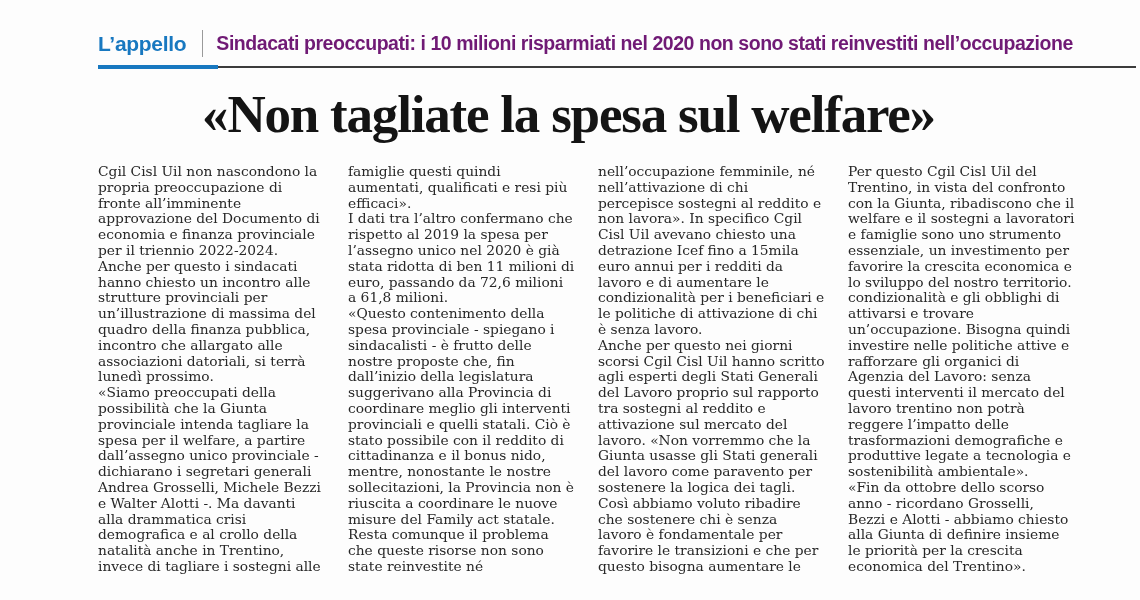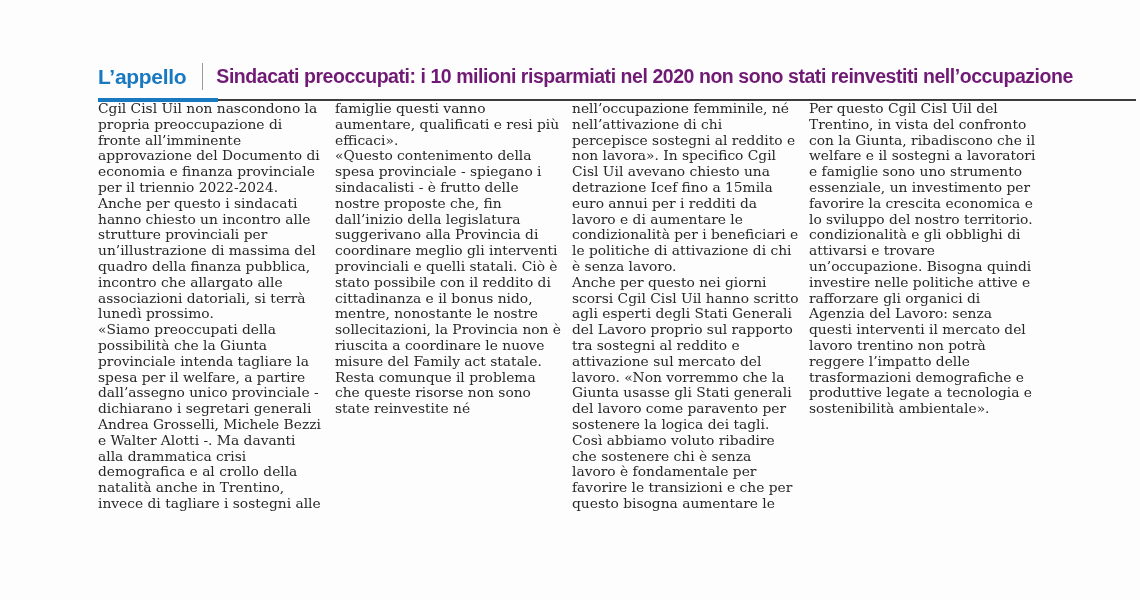--- a/index.html
+++ b/index.html
@@ -20,21 +20,20 @@
     position:relative;
   }
   
   .kicker-row{
     width:1038px;
     display:flex;
     align-items:center;
     padding-bottom:9px;
     border-bottom:2px solid var(--rule-dark);
     position:relative;
-    margin-top:33px;
   }
   .kicker-label{
     font-family:"Liberation Sans",sans-serif;
     font-weight:700;
     font-size:21px;
     letter-spacing:-0.3px;
     color:var(--blue);
     white-space:nowrap;
   }
   .kicker-accent{
@@ -65,21 +64,21 @@
     font-weight:700;
     font-size:53px;
     letter-spacing:-1.2px;
     color:#141414;
     margin:16px 0 20px 0;
     white-space:nowrap;
   }
   
   .columns{
     display:flex;
-    gap:10px;
+    gap:23px;
     width:941px;
   }
   .col{
     width:227px;
     flex:0 0 227px;
     font-family:"DejaVu Serif","Liberation Serif",serif;
     font-size:13.8px;
     line-height:15.8px;
     color:#272727;
     text-align:left;
@@ -91,37 +90,40 @@
 
 <div class="page">
 
   <header class="kicker-row">
     <span class="kicker-label">L’appello</span>
     <span class="vsep"></span>
     <span class="kicker-text">Sindacati preoccupati: i 10 milioni risparmiati nel 2020 non sono stati reinvestiti nell’occupazione</span>
     <span class="kicker-accent"></span>
   </header>
 
+  <h1 class="headline">«Non tagliate la spesa sul welfare»</h1>
 
   <main class="columns">
 
     <div class="col">
       <p>Cgil Cisl Uil non nascondono la propria preoccupazione di fronte all’imminente approvazione del Documento di economia e finanza provinciale per il triennio 2022-2024. Anche per questo i sindacati hanno chiesto un incontro alle strutture provinciali per un’illustrazione di massima del quadro della finanza pubblica, incontro che allargato alle associazioni datoriali, si terrà lunedì prossimo.</p>
       <p>«Siamo preoccupati della possibilità che la Giunta provinciale intenda tagliare la spesa per il welfare, a partire dall’assegno unico provinciale - dichiarano i segretari generali Andrea Grosselli, Michele Bezzi e Walter Alotti -. Ma davanti alla drammatica crisi demografica e al crollo della natalità anche in Trentino, invece di tagliare i sostegni alle</p>
     </div>
 
     <div class="col">
-      <p>famiglie questi vanno aumentare, qualificati e resi più efficaci».</p>
+      <p>famiglie questi quindi aumentati, qualificati e resi più efficaci».</p>
+      <p>I dati tra l’altro confermano che rispetto al 2019 la spesa per l’assegno unico nel 2020 è già stata ridotta di ben 11 milioni di euro, passando da 72,6 milioni a 61,8 milioni.</p>
       <p>«Questo contenimento della spesa provinciale - spiegano i sindacalisti - è frutto delle nostre proposte che, fin dall’inizio della legislatura suggerivano alla Provincia di coordinare meglio gli interventi provinciali e quelli statali. Ciò è stato possibile con il reddito di cittadinanza e il bonus nido, mentre, nonostante le nostre sollecitazioni, la Provincia non è riuscita a coordinare le nuove misure del Family act statale. Resta comunque il problema che queste risorse non sono state reinvestite né</p>
     </div>
 
     <div class="col">
       <p>nell’occupazione femminile, né nell’attivazione di chi percepisce sostegni al reddito e non lavora». In specifico Cgil Cisl Uil avevano chiesto una detrazione Icef fino a 15mila euro annui per i redditi da lavoro e di aumentare le condizionalità per i beneficiari e le politiche di attivazione di chi è senza lavoro.</p>
       <p>Anche per questo nei giorni scorsi Cgil Cisl Uil hanno scritto agli esperti degli Stati Generali del Lavoro proprio sul rapporto tra sostegni al reddito e attivazione sul mercato del lavoro. «Non vorremmo che la Giunta usasse gli Stati generali del lavoro come paravento per sostenere la logica dei tagli. Così abbiamo voluto ribadire che sostenere chi è senza lavoro è fondamentale per favorire le transizioni e che per questo bisogna aumentare le</p>
     </div>
 
     <div class="col">
       <p>Per questo Cgil Cisl Uil del Trentino, in vista del confronto con la Giunta, ribadiscono che il welfare e il sostegni a lavoratori e famiglie sono uno strumento essenziale, un investimento per favorire la crescita economica e lo sviluppo del nostro territorio.</p>
       <p>condizionalità e gli obblighi di attivarsi e trovare un’occupazione. Bisogna quindi investire nelle politiche attive e rafforzare gli organici di Agenzia del Lavoro: senza questi interventi il mercato del lavoro trentino non potrà reggere l’impatto delle trasformazioni demografiche e produttive legate a tecnologia e sostenibilità ambientale».</p>
+      <p>«Fin da ottobre dello scorso anno - ricordano Grosselli, Bezzi e Alotti - abbiamo chiesto alla Giunta di definire insieme le priorità per la crescita economica del Trentino».</p>
     </div>
 
   </main>
 </div>
 
 </body></html>

